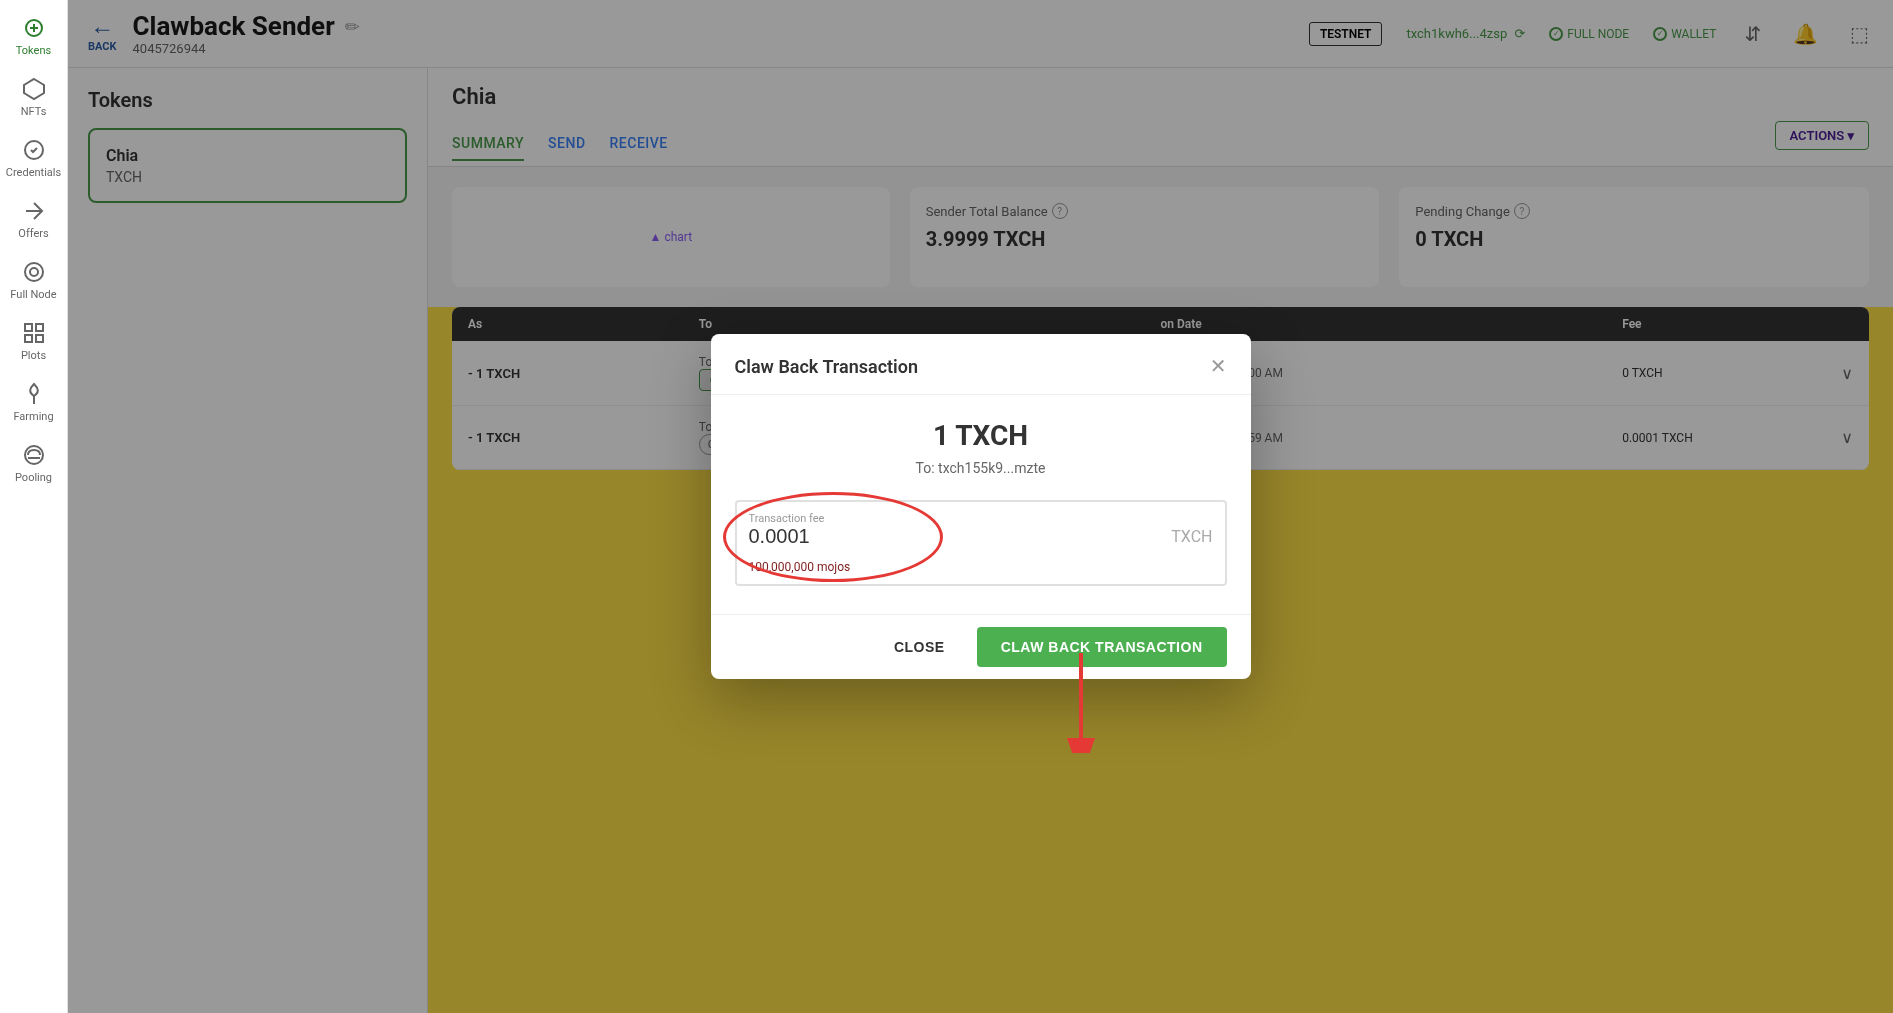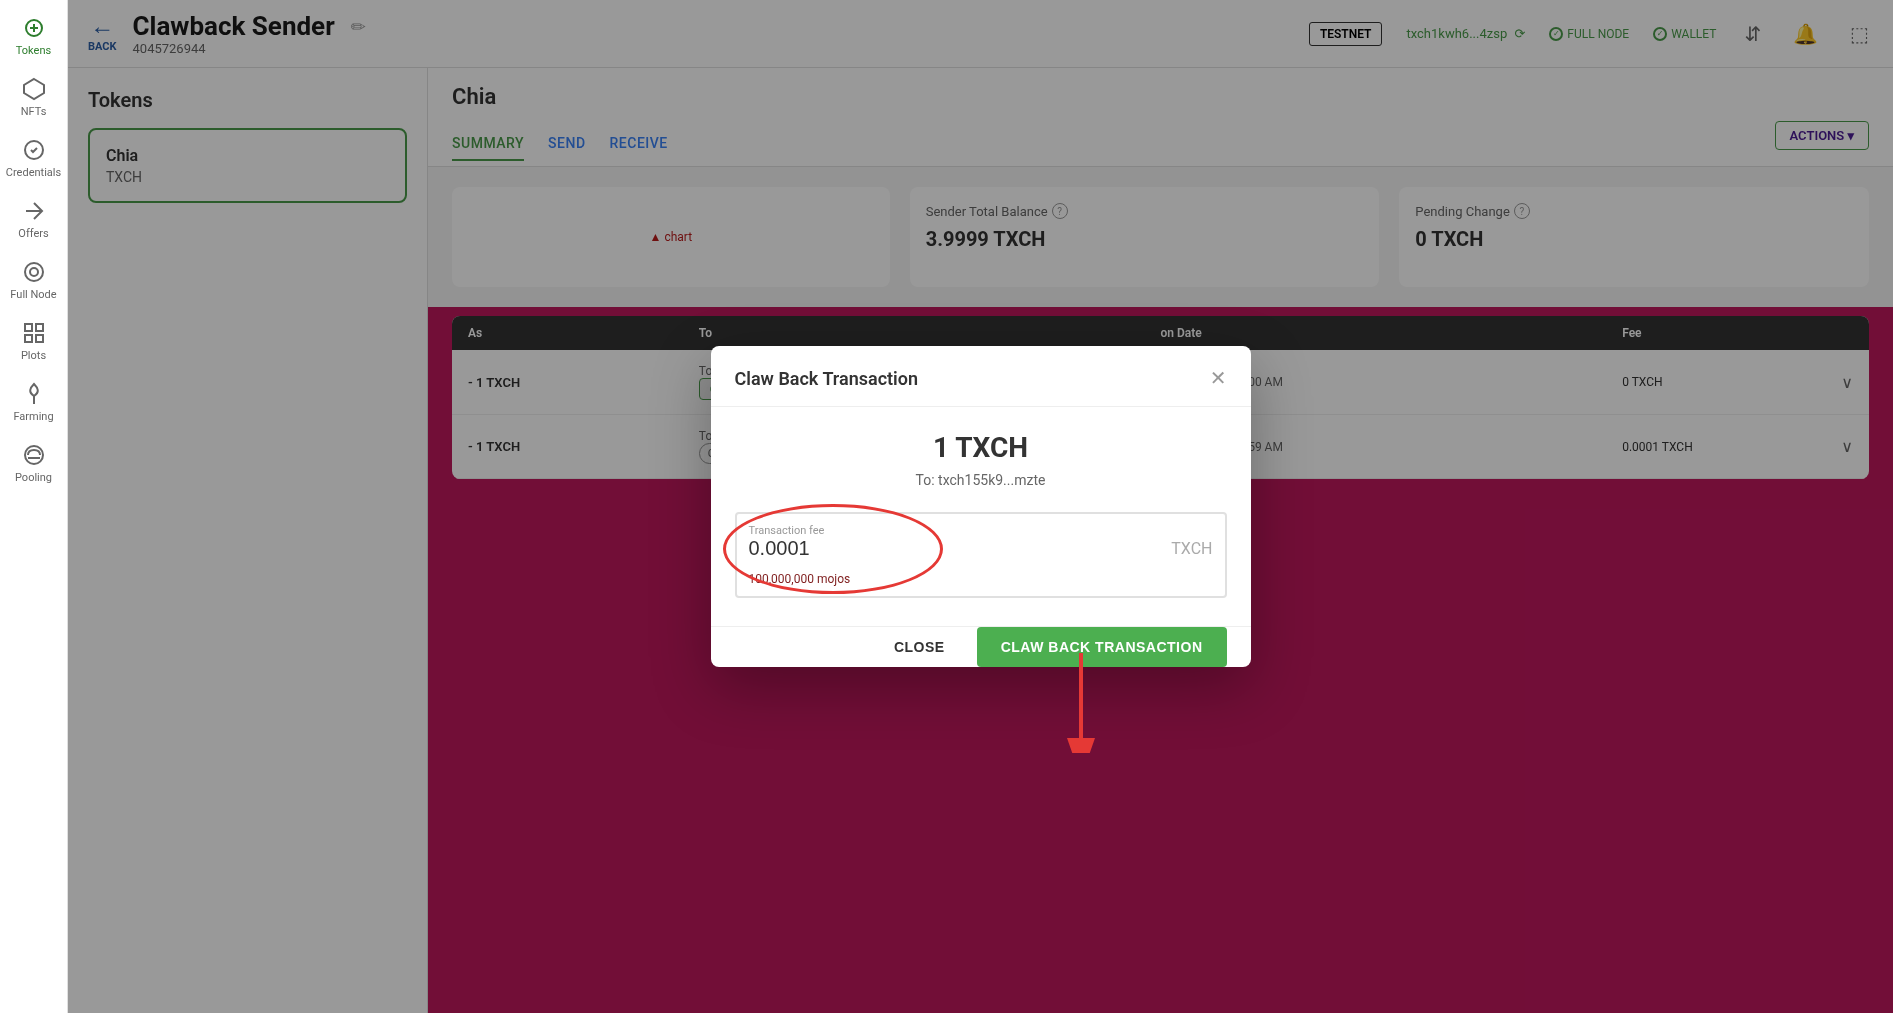--- a/index.html
+++ b/index.html
@@ -181,22 +181,22 @@
       flex: 1;
     }
     .balance-label { font-size: 13px; color: #666; display: flex; align-items: center; gap: 4px; }
     .balance-value { font-size: 20px; font-weight: 700; color: #333; margin-top: 8px; }
     .info-icon { width: 16px; height: 16px; border-radius: 50%; border: 1px solid #999; display: inline-flex; align-items: center; justify-content: center; font-size: 10px; color: #999; cursor: pointer; }
 
     
     .transactions-area {
       flex: 1;
       overflow-y: auto;
-      background: #be185d;
-      padding: 9px 24px 20px;
+      background: #fde047;
+      padding: 0 24px 20px;
     }
     .tx-table { width: 100%; background: #fff; border-radius: 8px; overflow: hidden; }
     .tx-header {
       display: grid;
       grid-template-columns: 1fr 2fr 2fr 1fr;
       padding: 10px 16px;
       background: #333;
       color: #fff;
       font-size: 12px;
       font-weight: 600;
@@ -277,21 +277,21 @@
     .fee-label { font-size: 11px; color: #999; }
     .fee-row { display: flex; align-items: center; justify-content: space-between; }
     .fee-currency { font-size: 16px; color: #aaa; }
     .fee-hint { font-size: 12px; color: #7f1d1d; margin-top: 12px; }
 
     .modal-footer {
       display: flex;
       align-items: center;
       justify-content: flex-end;
       gap: 16px;
-      padding: 0 24px;
+      padding: 12px 24px;
       border-top: 1px solid #eee;
     }
     .close-btn {
       background: none;
       border: none;
       font-size: 14px;
       font-weight: 600;
       color: #333;
       cursor: pointer;
       padding: 8px 16px;
@@ -382,21 +382,21 @@
 
 <div class="main">
 
   <div class="header">
     <div class="header-left">
       <div class="back-btn">
         <span class="back-arrow">←</span>
         <span>BACK</span>
       </div>
       <div>
-        <div style="display:flex;align-items:center;gap:8px;justify-content:center;">
+        <div style="display:flex;align-items:center;gap:2px;justify-content:center;">
           <span class="header-title">Clawback Sender</span>
           <span class="header-edit">✏</span>
         </div>
         <div class="header-subtitle">4045726944</div>
       </div>
     </div>
     <div class="header-right">
       <div class="testnet-badge">TESTNET</div>
       <div class="wallet-addr">
         <span>txch1kwh6...4zsp</span>
@@ -436,21 +436,21 @@
             <div class="tab">SEND</div>
             <div class="tab">RECEIVE</div>
           </div>
           <div class="actions-btn">ACTIONS ▾</div>
         </div>
       </div>
 
       <div class="summary-area">
         <div style="flex:1;">
 
-          <div style="background:#fff;border-radius:8px;height:100px;display:flex;align-items:center;justify-content:center;color:#b91c1c;font-size:12px;">
+          <div style="background:#fff;border-radius:8px;height:100px;display:flex;align-items:center;justify-content:center;color:#8b5cf6;font-size:12px;">
             ▲ chart
           </div>
         </div>
         <div class="balance-card">
           <div class="balance-label">
             <span>Sender Total Balance</span>
             <span class="info-icon">?</span>
           </div>
           <div class="balance-value">3.9999 TXCH</div>
         </div>

